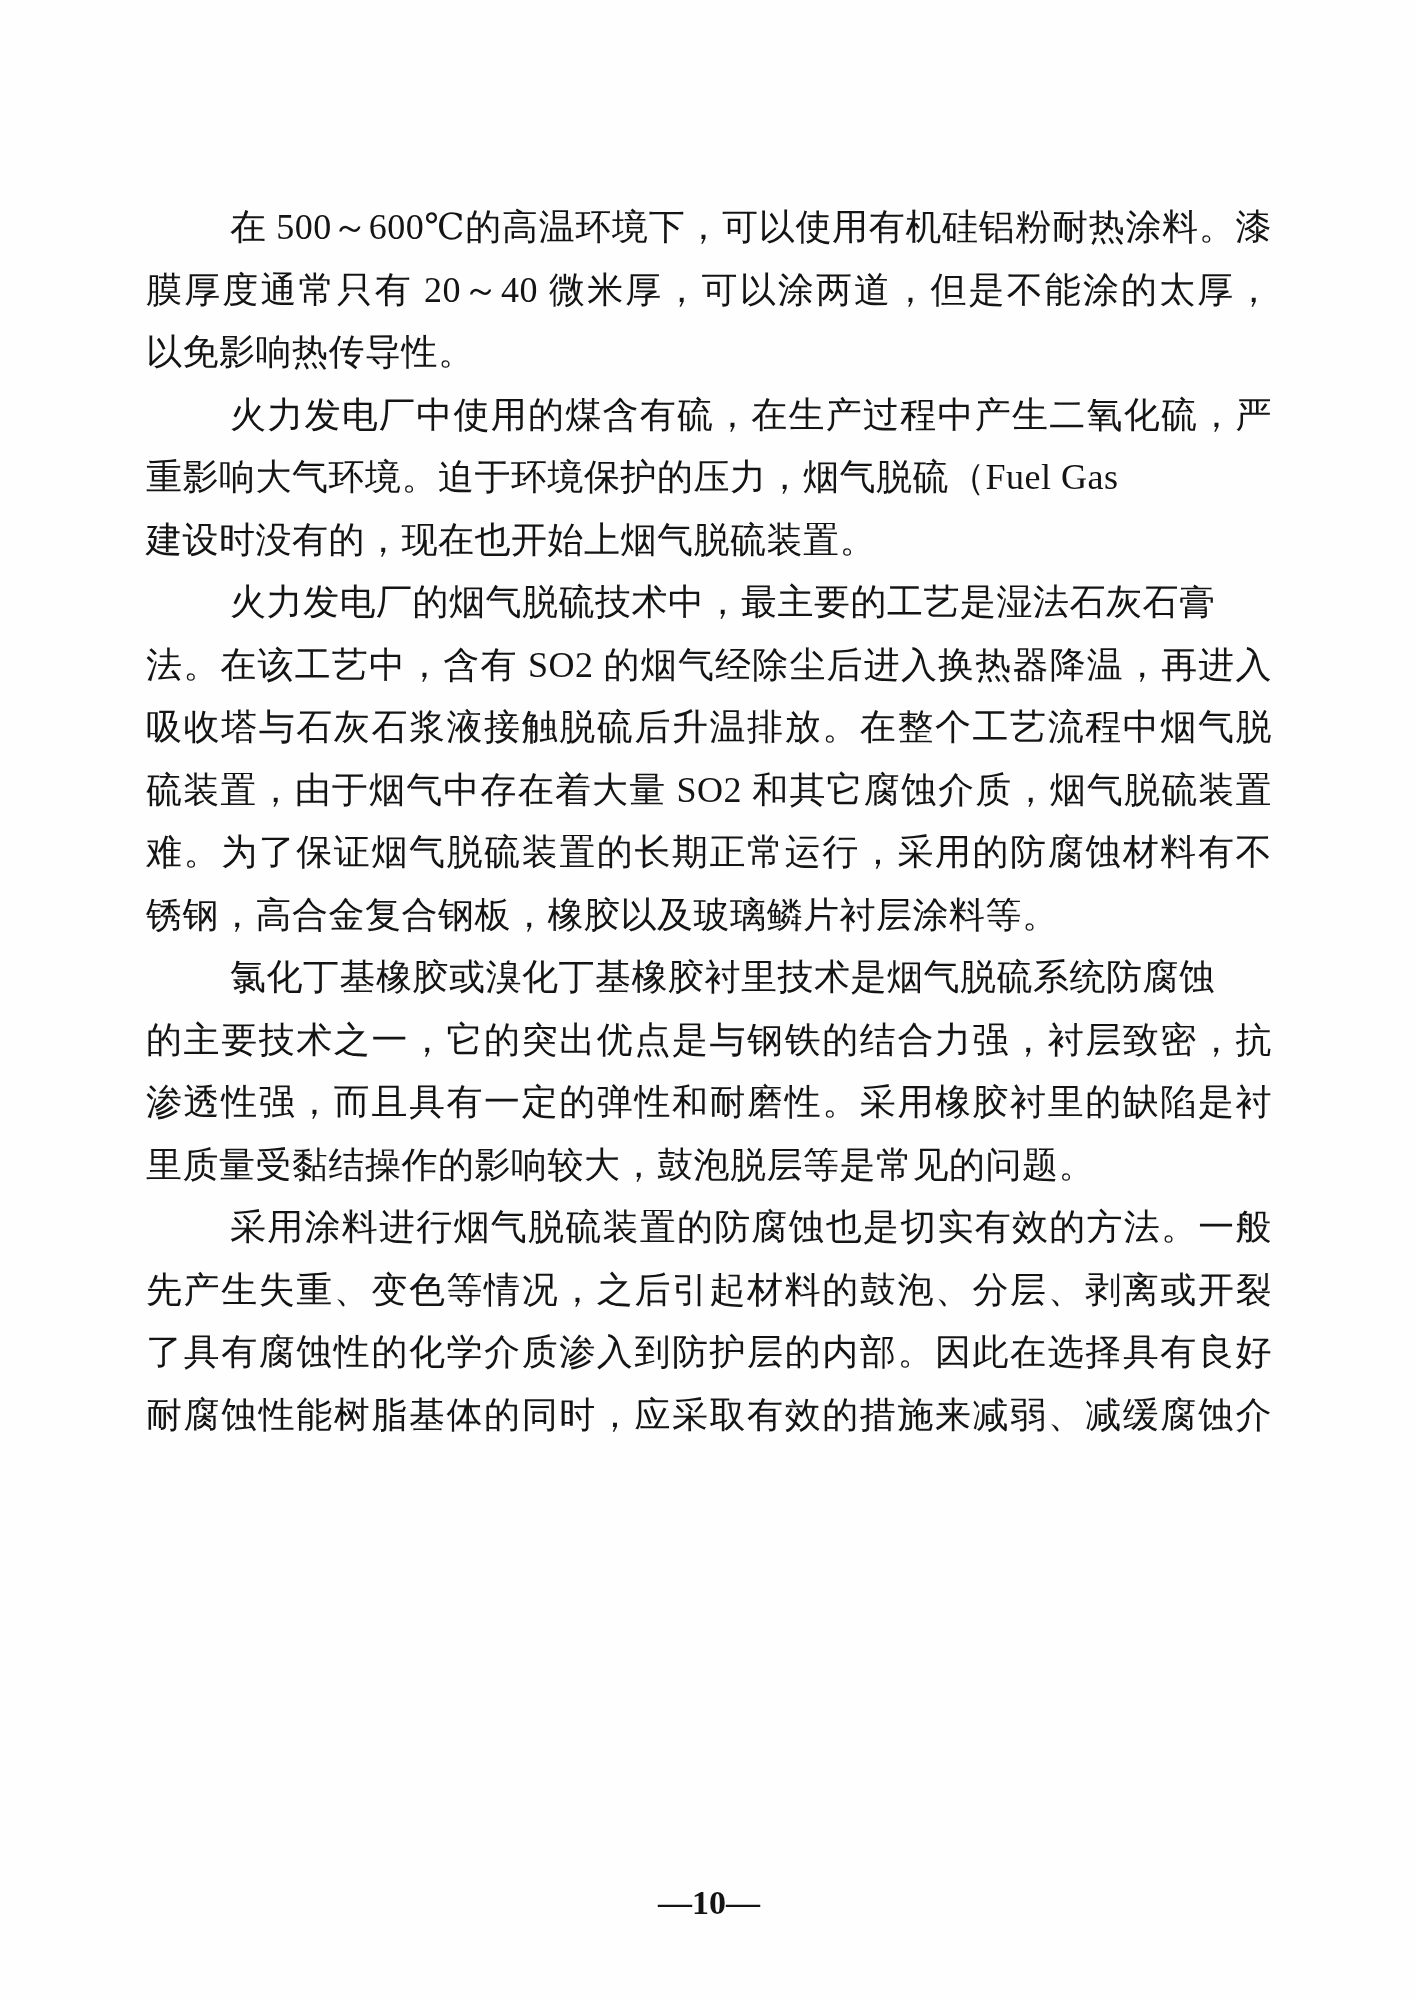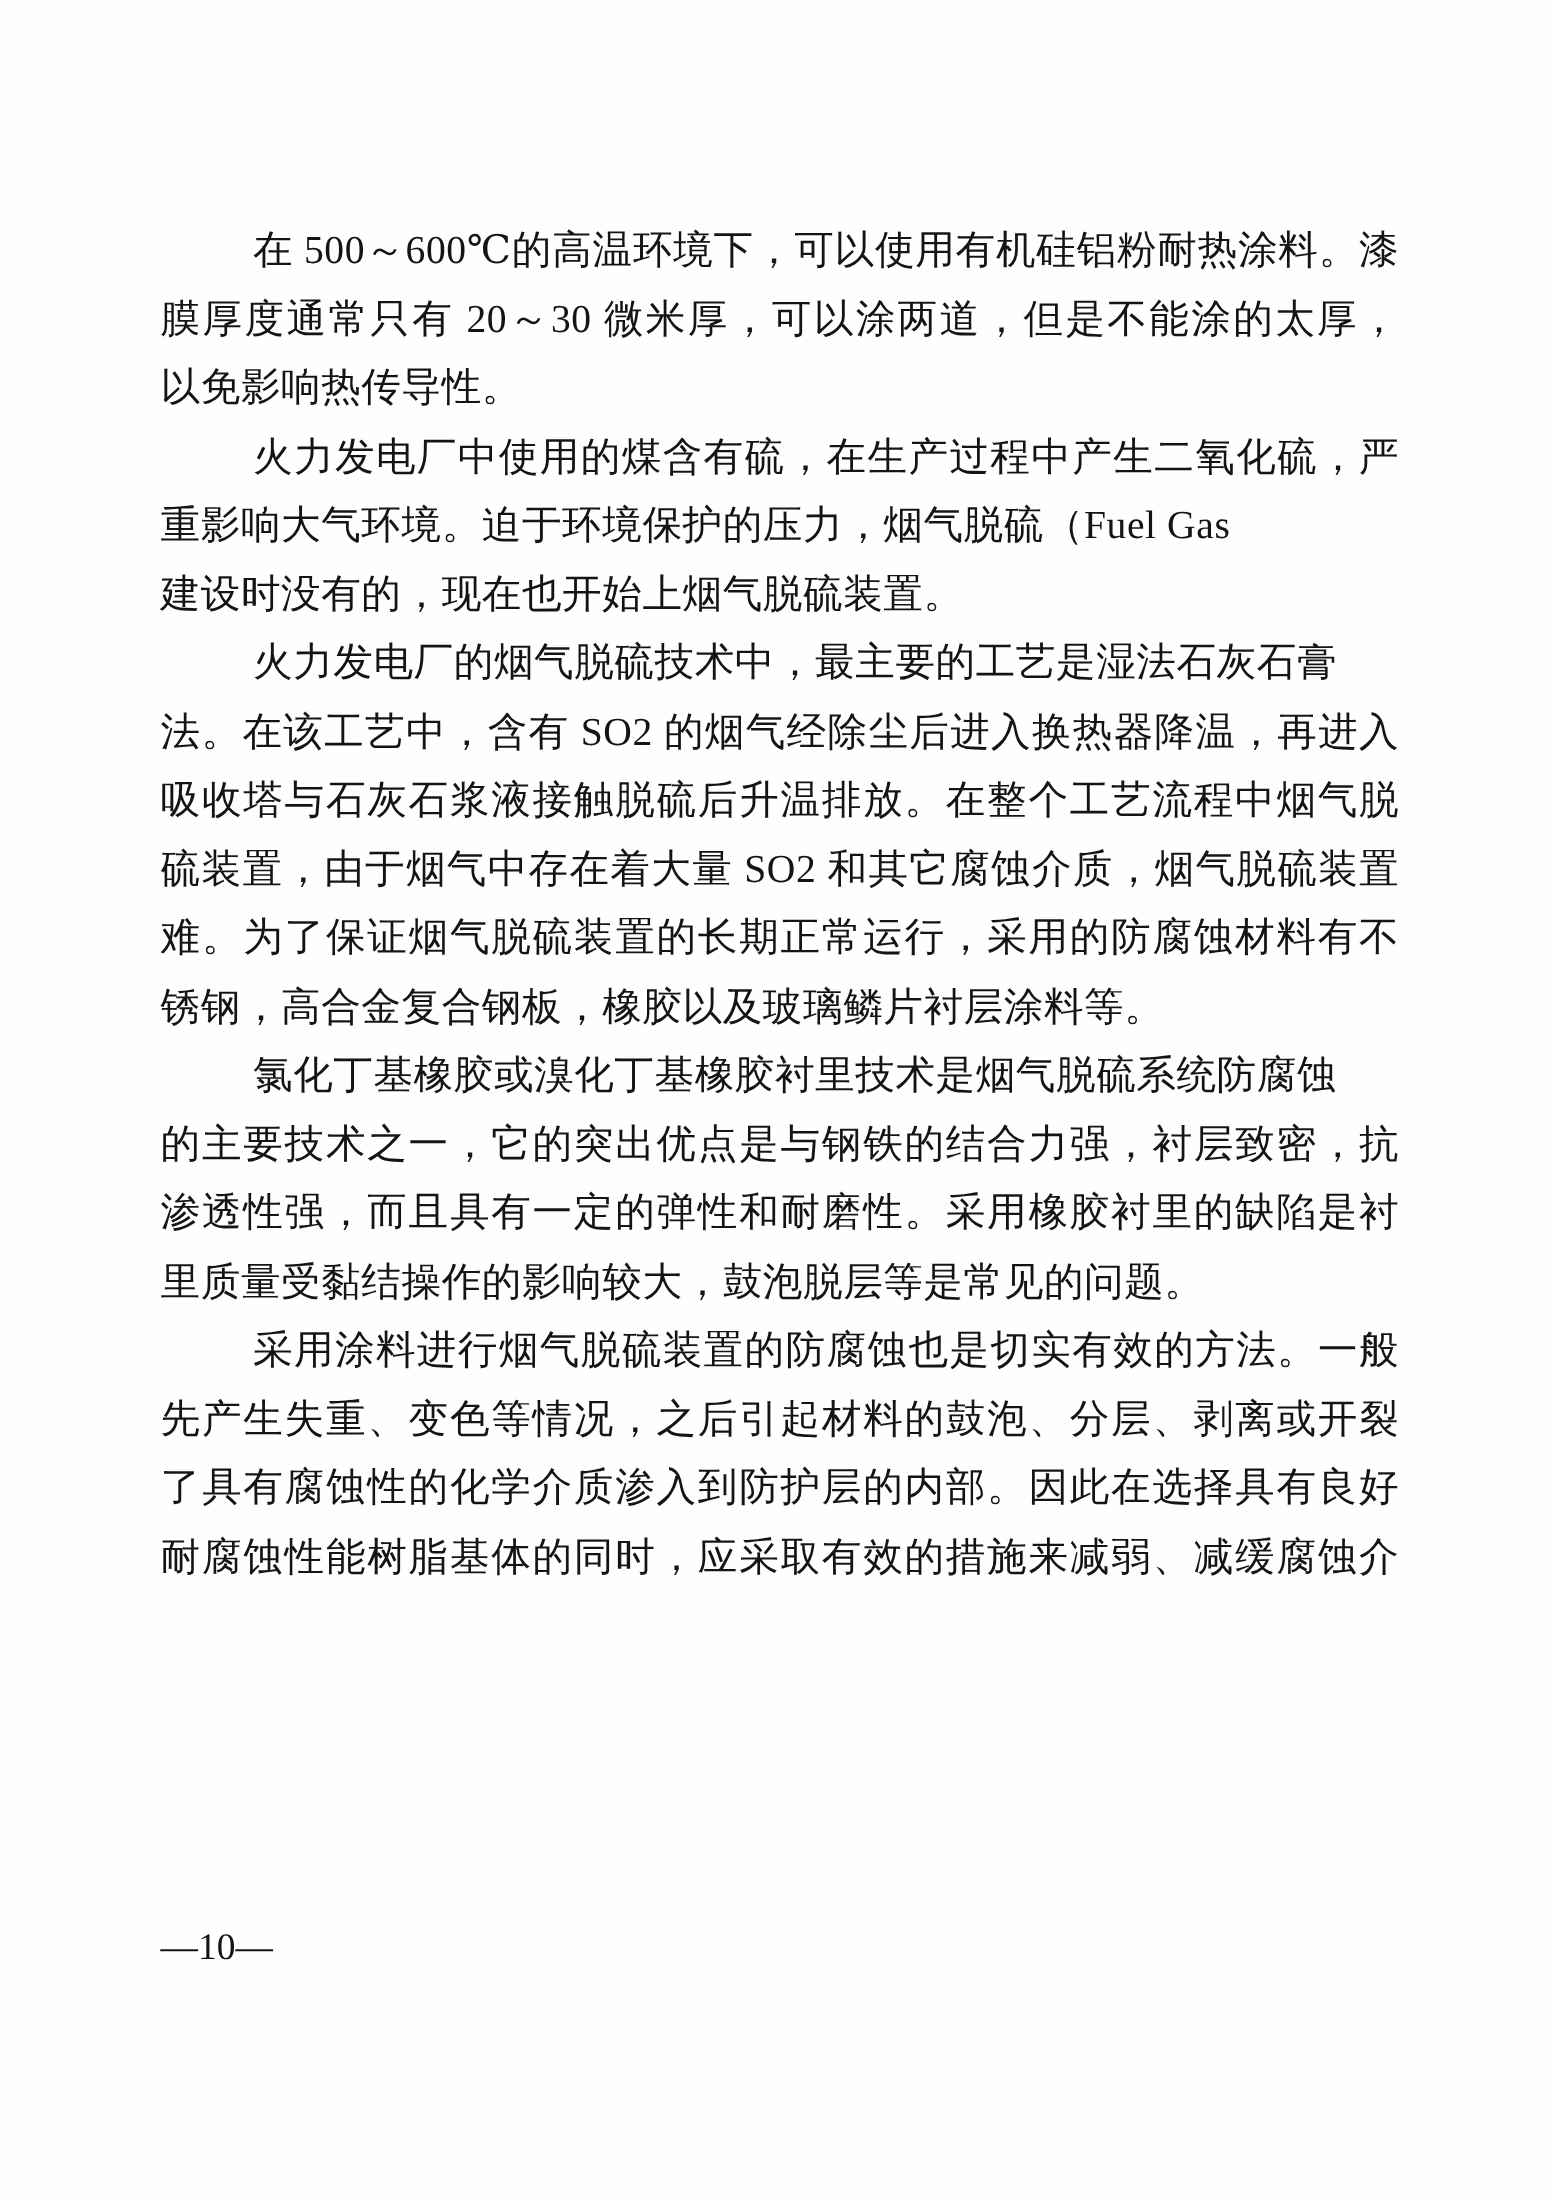--- a/index.html
+++ b/index.html
@@ -34,35 +34,36 @@
     overflow: hidden;
   }
   .line:not(.justify) {
     white-space: nowrap;
   }
   .line.indent {
     text-indent: 84px;
   }
   .page-footer {
     position: absolute;
-    top: 1752px;
+    top: 1884px;
     left: 146px;
     width: 1126px;
-    text-align: left;
+    text-align: center;
     font-size: 34px;
     color: #141414;
+    font-weight: bold;
   }
 </style>
 </head>
 <body>
 
 <div class="sheet">
   <div class="text-block">
       <div class="line justify indent">在 500～600℃的高温环境下，可以使用有机硅铝粉耐热涂料。漆</div>
-      <div class="line justify">膜厚度通常只有 20～30 微米厚，可以涂两道，但是不能涂的太厚，</div>
+      <div class="line justify">膜厚度通常只有 20～40 微米厚，可以涂两道，但是不能涂的太厚，</div>
       <div class="line">以免影响热传导性。</div>
       <div class="line justify indent">火力发电厂中使用的煤含有硫，在生产过程中产生二氧化硫，严</div>
       <div class="line">重影响大气环境。迫于环境保护的压力，烟气脱硫（Fuel Gas</div>
       <div class="line">建设时没有的，现在也开始上烟气脱硫装置。</div>
       <div class="line indent">火力发电厂的烟气脱硫技术中，最主要的工艺是湿法石灰石膏</div>
       <div class="line justify">法。在该工艺中，含有 SO2 的烟气经除尘后进入换热器降温，再进入</div>
       <div class="line justify">吸收塔与石灰石浆液接触脱硫后升温排放。在整个工艺流程中烟气脱</div>
       <div class="line justify">硫装置，由于烟气中存在着大量 SO2 和其它腐蚀介质，烟气脱硫装置</div>
       <div class="line justify">难。为了保证烟气脱硫装置的长期正常运行，采用的防腐蚀材料有不</div>
       <div class="line">锈钢，高合金复合钢板，橡胶以及玻璃鳞片衬层涂料等。</div>

